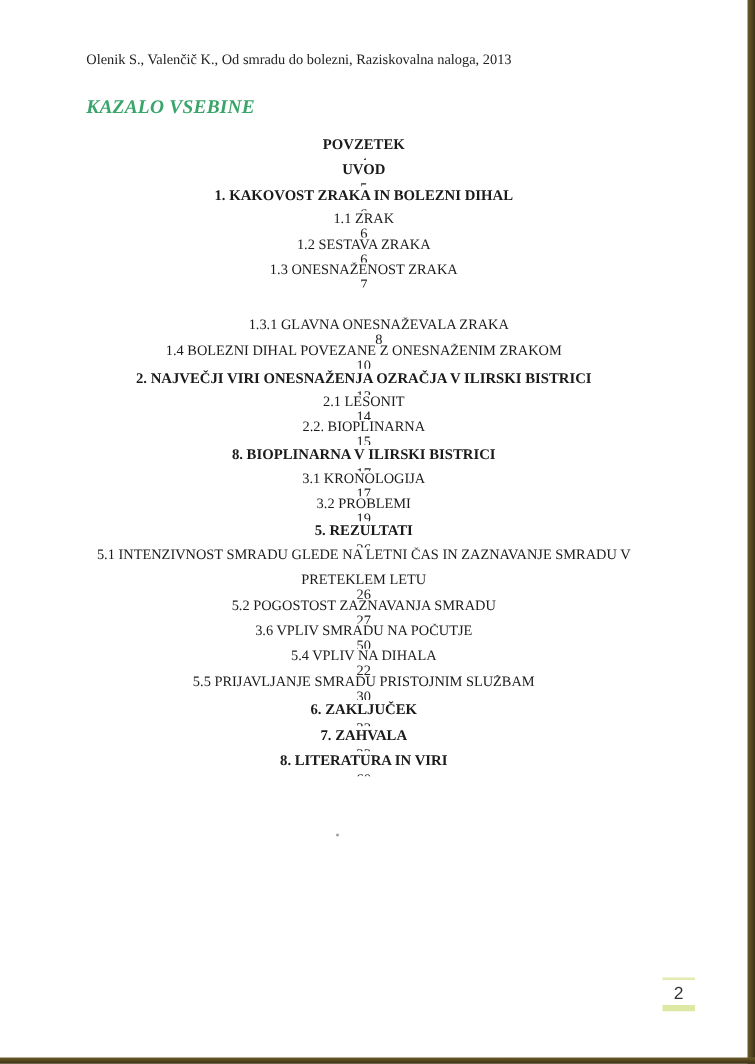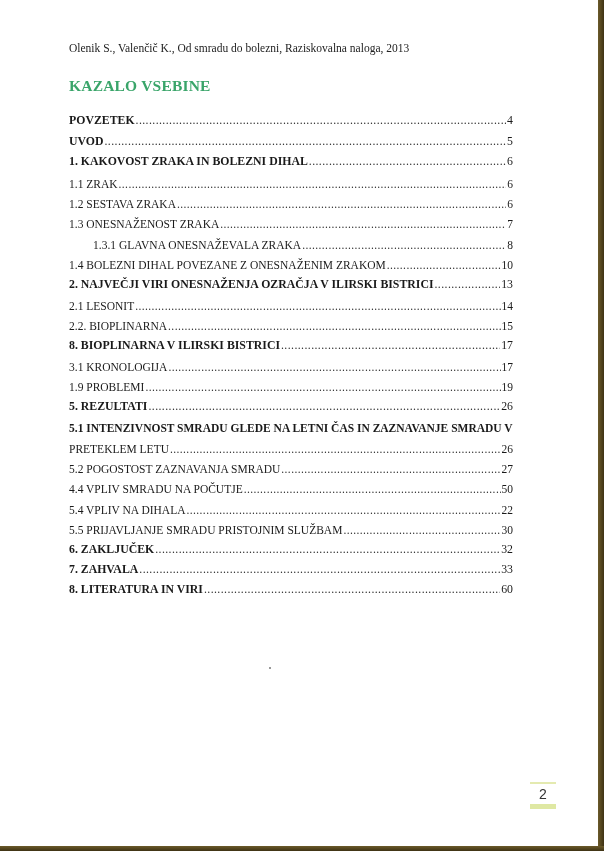--- a/index.html
+++ b/index.html
@@ -27,45 +27,46 @@
     background: linear-gradient(to bottom, #6b5a2a, #3e3214);
   }
   .running-header {
     position: absolute; left: 69px; top: 42px;
     font-size: 11.5px; color: #222;
     white-space: nowrap;
   }
   .toc-title {
     position: absolute; left: 69px; top: 77px;
     font-size: 15.5px; font-weight: bold;
-    color: #3aa56a; letter-spacing: 0.2px;
+    color: #3aa56a; letter-spacing: 0.2px; font-style: italic;
   }
   .toc {
     position: absolute; left: 69px; top: 108px;
     width: 444px;
   }
   .toc-row {
-    display: flex; align-items: flex-end;
+    display: flex; align-items: center;
     height: 20.4px; font-size: 11.5px;
     overflow: hidden;
     cursor: pointer;
+    flex-direction: column;
   }
   .toc-row.bold { font-weight: bold; font-size: 11.8px; }
-  .toc-row.indent { padding-left: 24px; }
+  .toc-row.indent { padding-left: 24px; margin-top: 24px; }
   .toc-row .lbl { white-space: nowrap; }
   .toc-row .dots {
     flex: 1; overflow: hidden; white-space: nowrap;
     margin: 0 1px; color: #333; font-weight: normal;
     letter-spacing: 0.4px;
   }
   .toc-row .dots::before {
     content: "........................................................................................................................................................................................";
   }
   .toc-row .pg { white-space: nowrap; font-weight: normal; }
-  .toc-row.wrap-first .lbl { white-space: nowrap; font-weight: bold; }
+  .toc-row.wrap-first .lbl { white-space: nowrap; }
   .page-num-box {
     position: absolute; left: 530px; top: 782px;
     width: 26px; text-align: center;
   }
   .page-num-box .bar-top { height: 2px; background: #e4eab0; }
   .page-num-box .num { font-size: 14px; color: #333; line-height: 20px; font-family: "Liberation Sans", sans-serif; }
   .page-num-box .bar-bottom { height: 5px; background: #dfe8a3; }
   .speck { position: absolute; left: 269px; top: 667px; width: 2px; height: 2px; background: #999; }
 </style>
 </head>
@@ -135,21 +136,21 @@
       <span class="lbl">8. BIOPLINARNA V ILIRSKI BISTRICI</span>
       <span class="dots"></span>
       <span class="pg">17</span>
     </div>
     <div class="toc-row">
       <span class="lbl">3.1 KRONOLOGIJA</span>
       <span class="dots"></span>
       <span class="pg">17</span>
     </div>
     <div class="toc-row">
-      <span class="lbl">1.9 PROBLEMI</span>
+      <span class="lbl">3.2 PROBLEMI</span>
       <span class="dots"></span>
       <span class="pg">19</span>
     </div>
     <div class="toc-row bold">
       <span class="lbl">5. REZULTATI</span>
       <span class="dots"></span>
       <span class="pg">26</span>
     </div>
     <div class="toc-row wrap-first">
       <span class="lbl">5.1 INTENZIVNOST SMRADU GLEDE NA LETNI ČAS IN ZAZNAVANJE SMRADU V</span>
@@ -158,21 +159,21 @@
       <span class="lbl">PRETEKLEM LETU</span>
       <span class="dots"></span>
       <span class="pg">26</span>
     </div>
     <div class="toc-row">
       <span class="lbl">5.2 POGOSTOST ZAZNAVANJA SMRADU</span>
       <span class="dots"></span>
       <span class="pg">27</span>
     </div>
     <div class="toc-row">
-      <span class="lbl">4.4 VPLIV SMRADU NA POČUTJE</span>
+      <span class="lbl">3.6 VPLIV SMRADU NA POČUTJE</span>
       <span class="dots"></span>
       <span class="pg">50</span>
     </div>
     <div class="toc-row">
       <span class="lbl">5.4 VPLIV NA DIHALA</span>
       <span class="dots"></span>
       <span class="pg">22</span>
     </div>
     <div class="toc-row">
       <span class="lbl">5.5 PRIJAVLJANJE SMRADU PRISTOJNIM SLUŽBAM</span>

